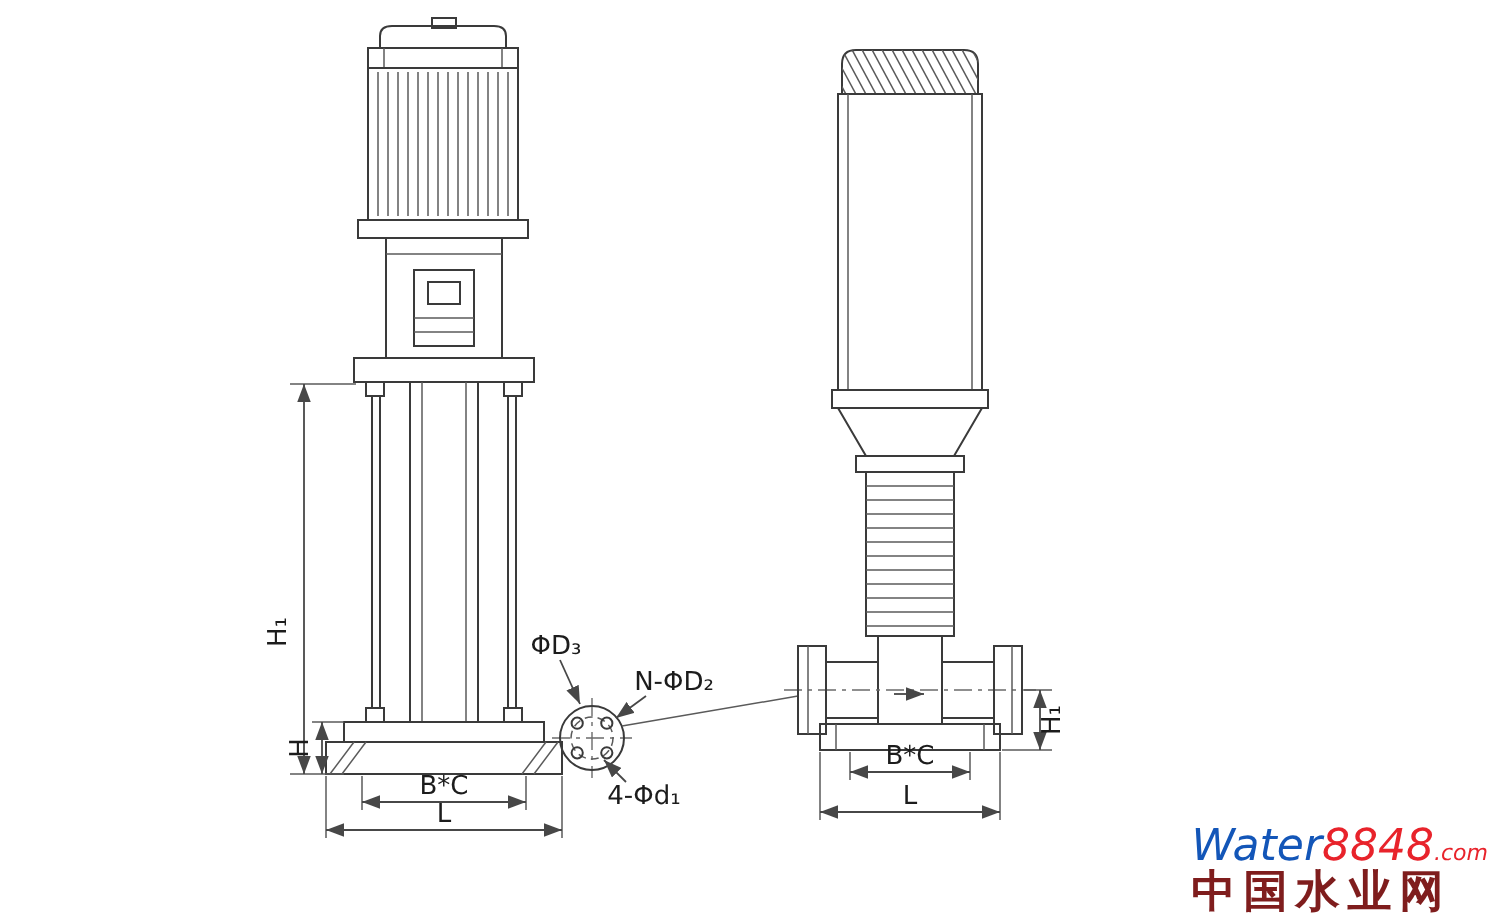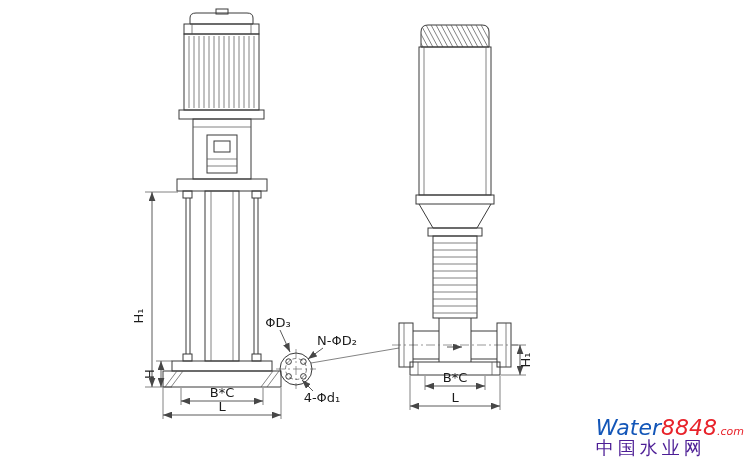--- a/index.html
+++ b/index.html
@@ -8,21 +8,21 @@
   .ln{stroke:#3a3a3a;stroke-width:1;fill:none;}
   .thin{stroke:#5a5a5a;stroke-width:.75;fill:none;}
   .dim{stroke:#474747;stroke-width:.9;fill:none;}
   .cl{stroke:#6b6b6b;stroke-width:.7;fill:none;stroke-dasharray:9 3 2 3;}
   .lbl{font-family:"DejaVu Sans",sans-serif;font-size:13px;fill:#1c1c1c;}
   .watermark{position:absolute;right:6px;bottom:3px;line-height:1.05;text-align:left;}
   .wm1{font-style:italic;font-weight:normal;font-size:22px;white-space:nowrap;}
   .wm-water{color:#1356b8;}
   .wm-num{color:#e8232b;}
   .wm-com{color:#e8232b;font-size:11px;}
-  .wm2{color:#4c1d95;font-weight:normal;font-size:18px;letter-spacing:4px;}
+  .wm2{color:#7f1d1d;font-weight:bold;font-size:22px;letter-spacing:4px;}
 </style>
 </head>
 <body>
 
 <div id="stage">
 <svg width="750" height="461" viewBox="0 0 750 461">
   <defs>
     <marker id="ahE" viewBox="0 0 8 6" refX="8" refY="3" markerWidth="9" markerHeight="7" markerUnits="userSpaceOnUse" orient="auto">
           <path d="M0,0 L8,3 L0,6 Z" fill="#474747"></path>
         </marker>

